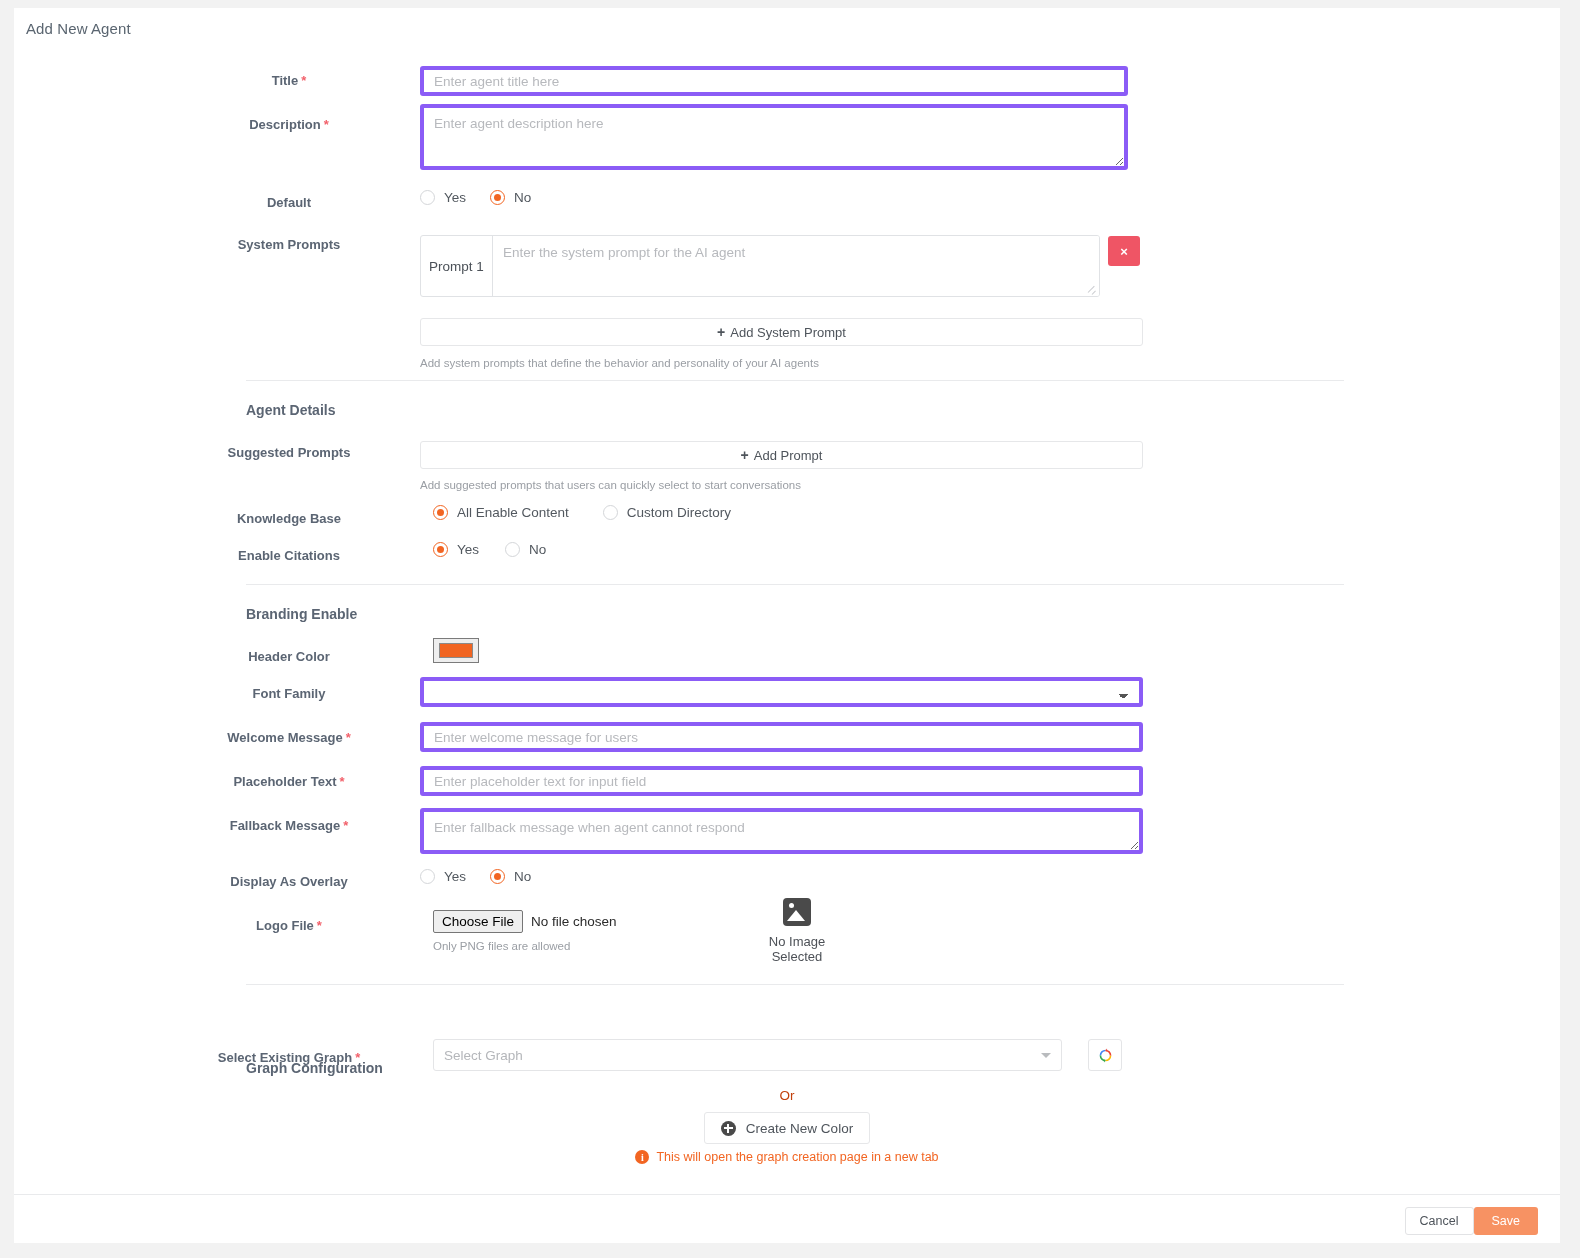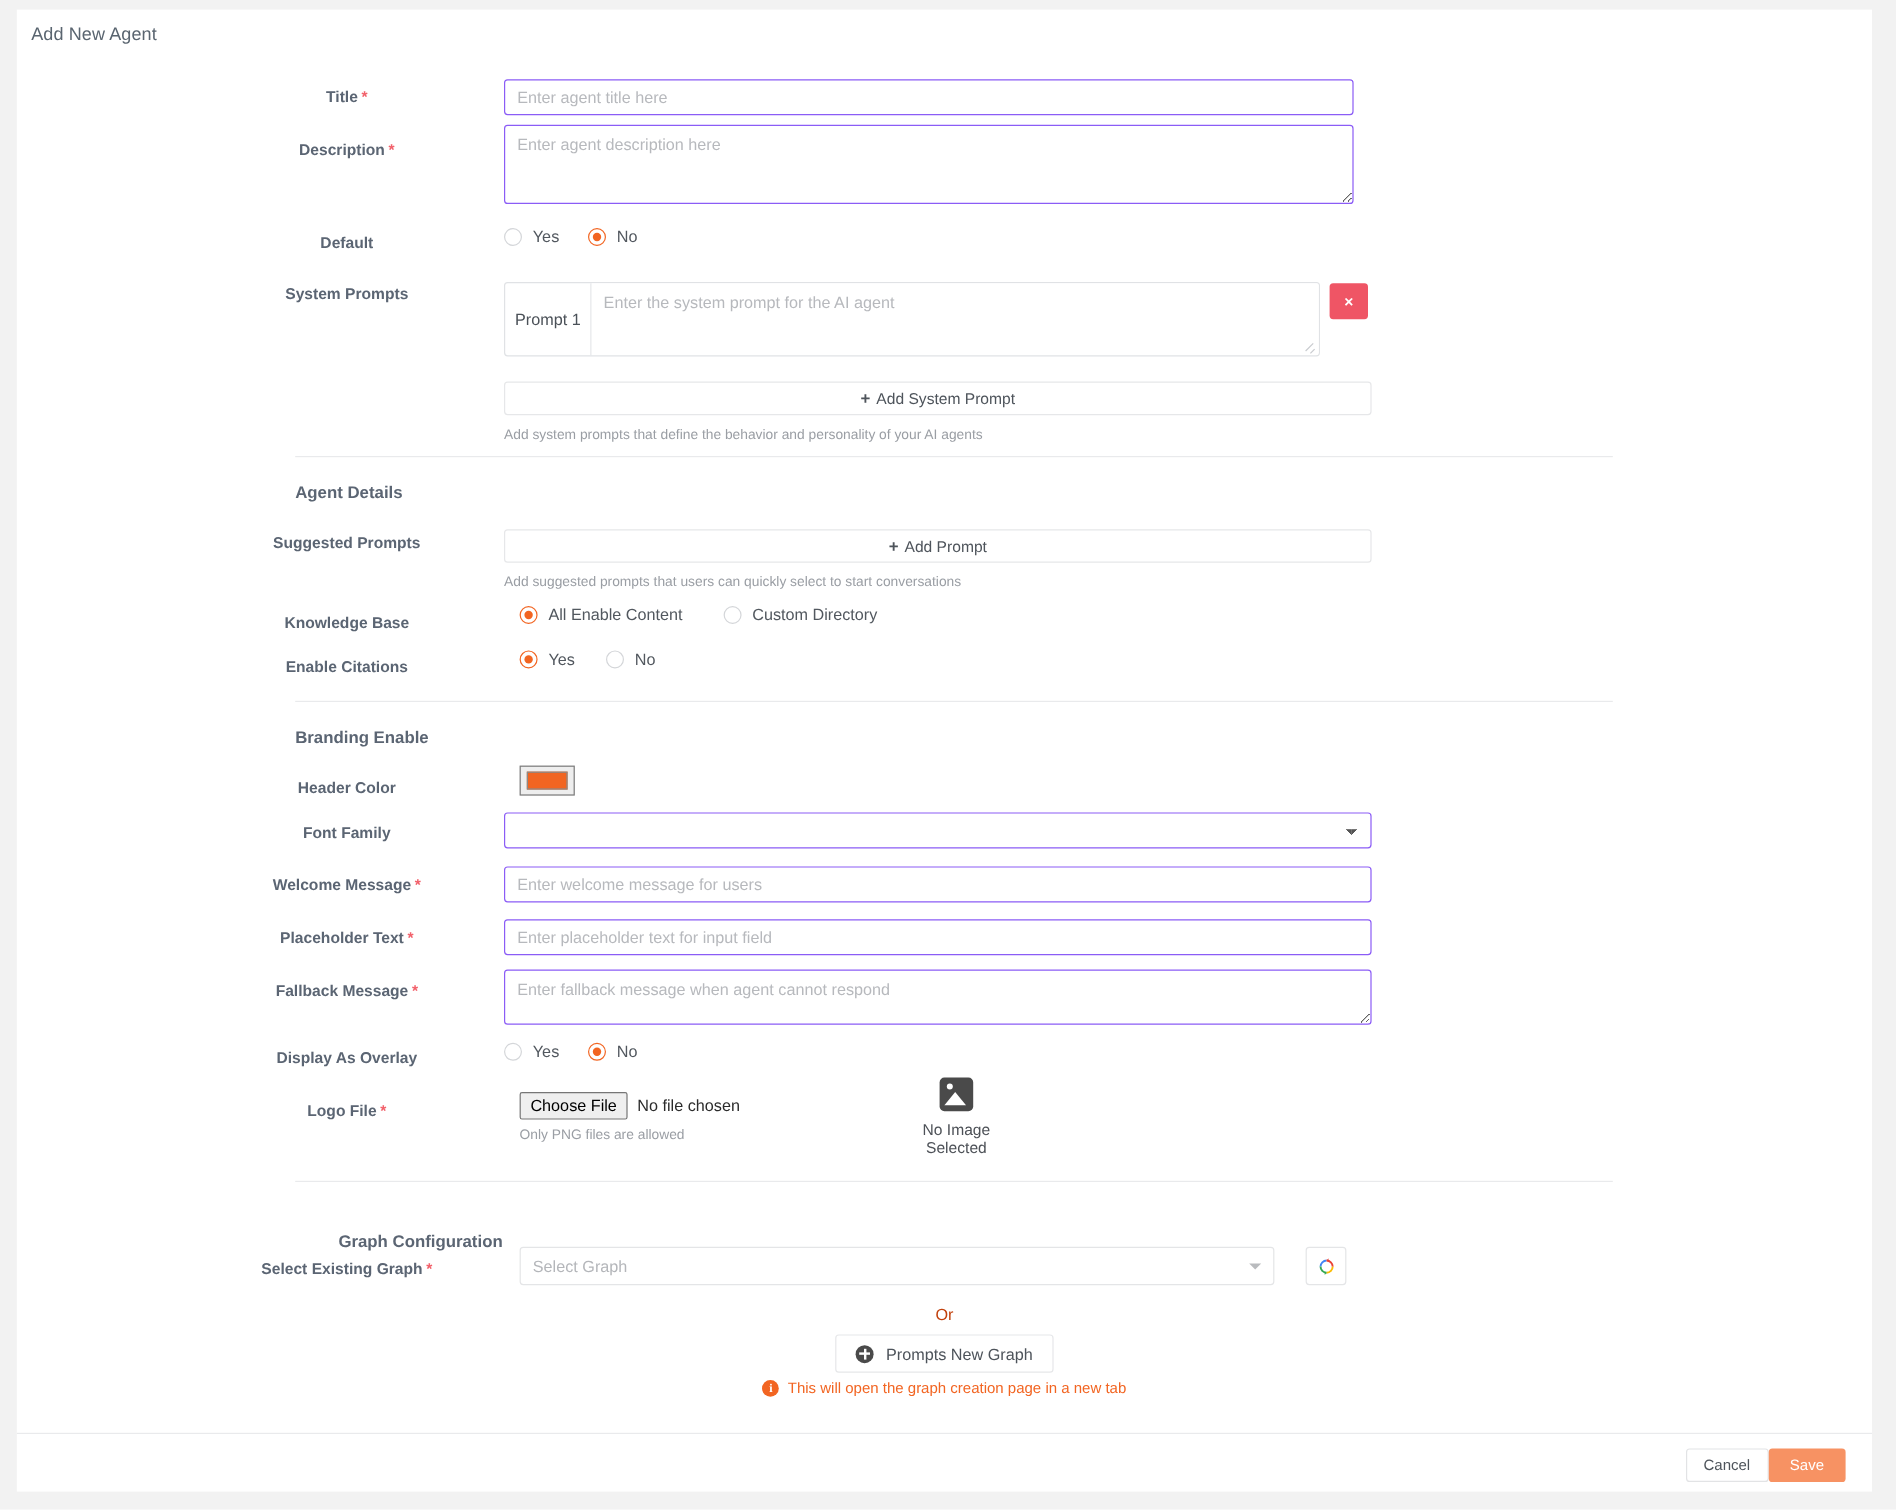--- a/index.html
+++ b/index.html
@@ -59,21 +59,21 @@
     line-height: 17px;
   }
   .req { color: #f2606a; font-weight: bold; margin-left: 3px; }
 
   .ctl { position: absolute; left: 406px; }
 
   
   .inp {
     width: 708px;
     height: 30px;
-    border: 1px solid #8b5cf6;
+    border: 4px solid #8b5cf6;
     border-radius: 3px;
     background: #fff;
     font-family: "Liberation Sans", sans-serif;
     font-size: 13.5px;
     color: #6d28d9;
     padding: 4px 10px;
     outline: none;
   }
   .inp::placeholder { color: #b7b9bd; }
   textarea.inp {
@@ -574,21 +574,21 @@
       <div class="img-ph" style="top:-19px;">
         <div class="img-ph-icon">
           <span class="sun"></span>
           <span class="mtn"></span>
         </div>
         <div class="img-ph-txt">No Image Selected</div>
       </div>
     </div>
 
     <div class="divider" style="top:932px;"></div>
-    <div class="sec-head" style="top:974px;margin-left:36px;">Graph Configuration</div>
+    <div class="sec-head" style="top:1008px;">Graph Configuration</div>
 
     <div class="row" style="top:997px;">
       <div class="lbl"><span>Select Existing Graph</span><span class="req">*</span></div>
 
       <div class="s2" style="top:-10px;">
         <span class="s2-text">Select Graph</span>
         <span class="s2-caret"></span>
       </div>
 
       <button class="refresh-btn" style="top:-10px;">
@@ -601,21 +601,21 @@
           <path d="M6.4 15.4 L8 13.4 L6.1 12.1 Z" fill="#34a853"></path>
         </svg>
       </button>
     </div>
 
     <div class="or-text" style="top:1036px;">Or</div>
 
     <div class="center-wrap" style="top:1060px;">
       <button class="create-btn">
         <span class="plus-circle"></span>
-        <span>Prompts New Graph</span>
+        <span>Create New Color</span>
       </button>
     </div>
 
     <div class="warn-line" style="top:1098px;">
       <span class="info-circle">i</span>
       <span>This will open the graph creation page in a new tab</span>
     </div>
 
   </div>
 

